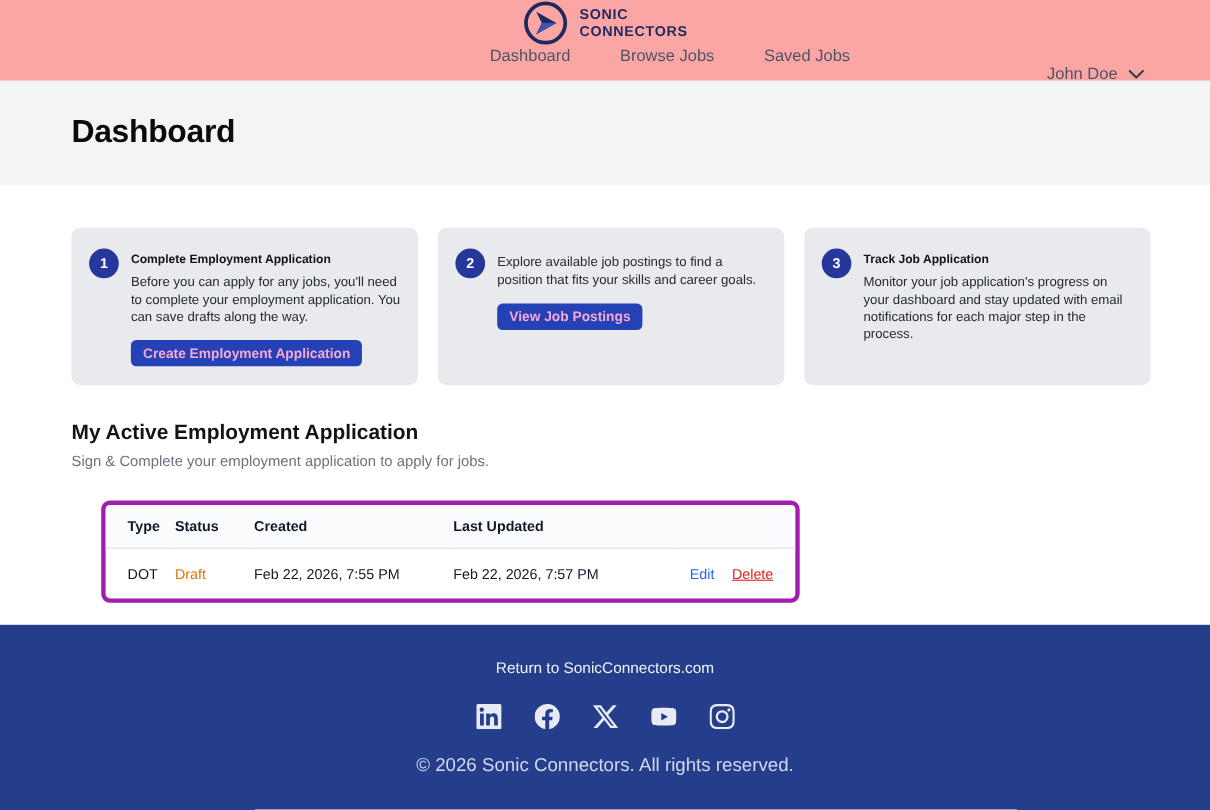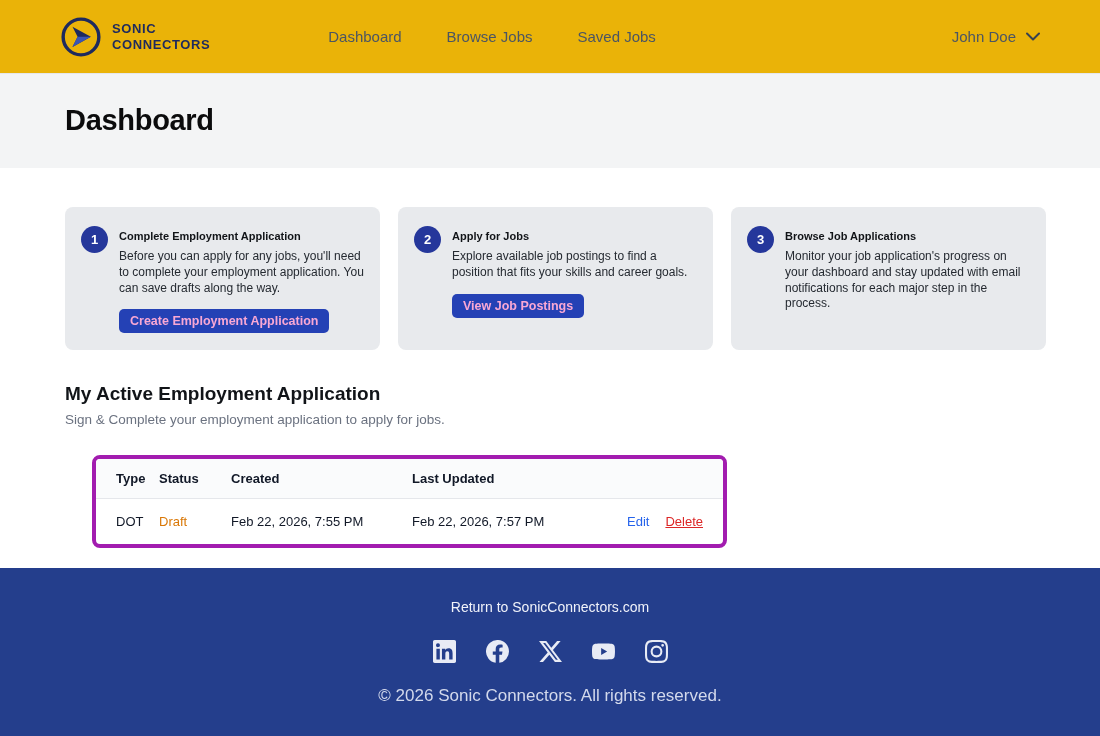--- a/index.html
+++ b/index.html
@@ -7,25 +7,26 @@
   body {
     font-family: "Liberation Sans", sans-serif;
     background: #ffffff;
     color: #111827;
     overflow: hidden;
   }
 
   
   .header {
     height: 74px;
-    background: #eab308;
+    background: #fca5a5;
     border-bottom: 1px solid #e5e7eb;
     display: flex;
     align-items: center;
     padding: 0 60px;
+    flex-direction: column;
   }
   .brand { display: flex; align-items: center; gap: 10px; cursor: pointer; }
   .brand-logo { width: 42px; height: 42px; display: block; }
   .brand-text {
     font-size: 13px; font-weight: 800; letter-spacing: 0.6px;
     color: #1e2a5e; line-height: 1.2; text-transform: uppercase;
   }
   .nav { display: flex; gap: 45px; margin-left: 118px; }
   .nav-item { font-size: 15px; color: #4b5563; cursor: pointer; }
   .user-menu {
@@ -141,30 +142,29 @@
       <div class="card-body">
         <div class="card-title">Complete Employment Application</div>
         <div class="card-text">Before you can apply for any jobs, you'll need to complete your employment application. You can save drafts along the way.</div>
         <button class="card-btn">Create Employment Application</button>
       </div>
     </div>
 
     <div class="card">
       <div class="step-circle">2</div>
       <div class="card-body">
-        <div class="card-title">Apply for Jobs</div>
         <div class="card-text">Explore available job postings to find a position that fits your skills and career goals.</div>
         <button class="card-btn">View Job Postings</button>
       </div>
     </div>
 
     <div class="card">
       <div class="step-circle">3</div>
       <div class="card-body">
-        <div class="card-title">Browse Job Applications</div>
+        <div class="card-title">Track Job Application</div>
         <div class="card-text">Monitor your job application's progress on your dashboard and stay updated with email notifications for each major step in the process.</div>
       </div>
     </div>
 
   </div>
 
   <div class="apps-section">
     <div class="apps-title">My Active Employment Application</div>
     <div class="apps-subtitle">Sign &amp; Complete your employment application to apply for jobs.</div>
 

